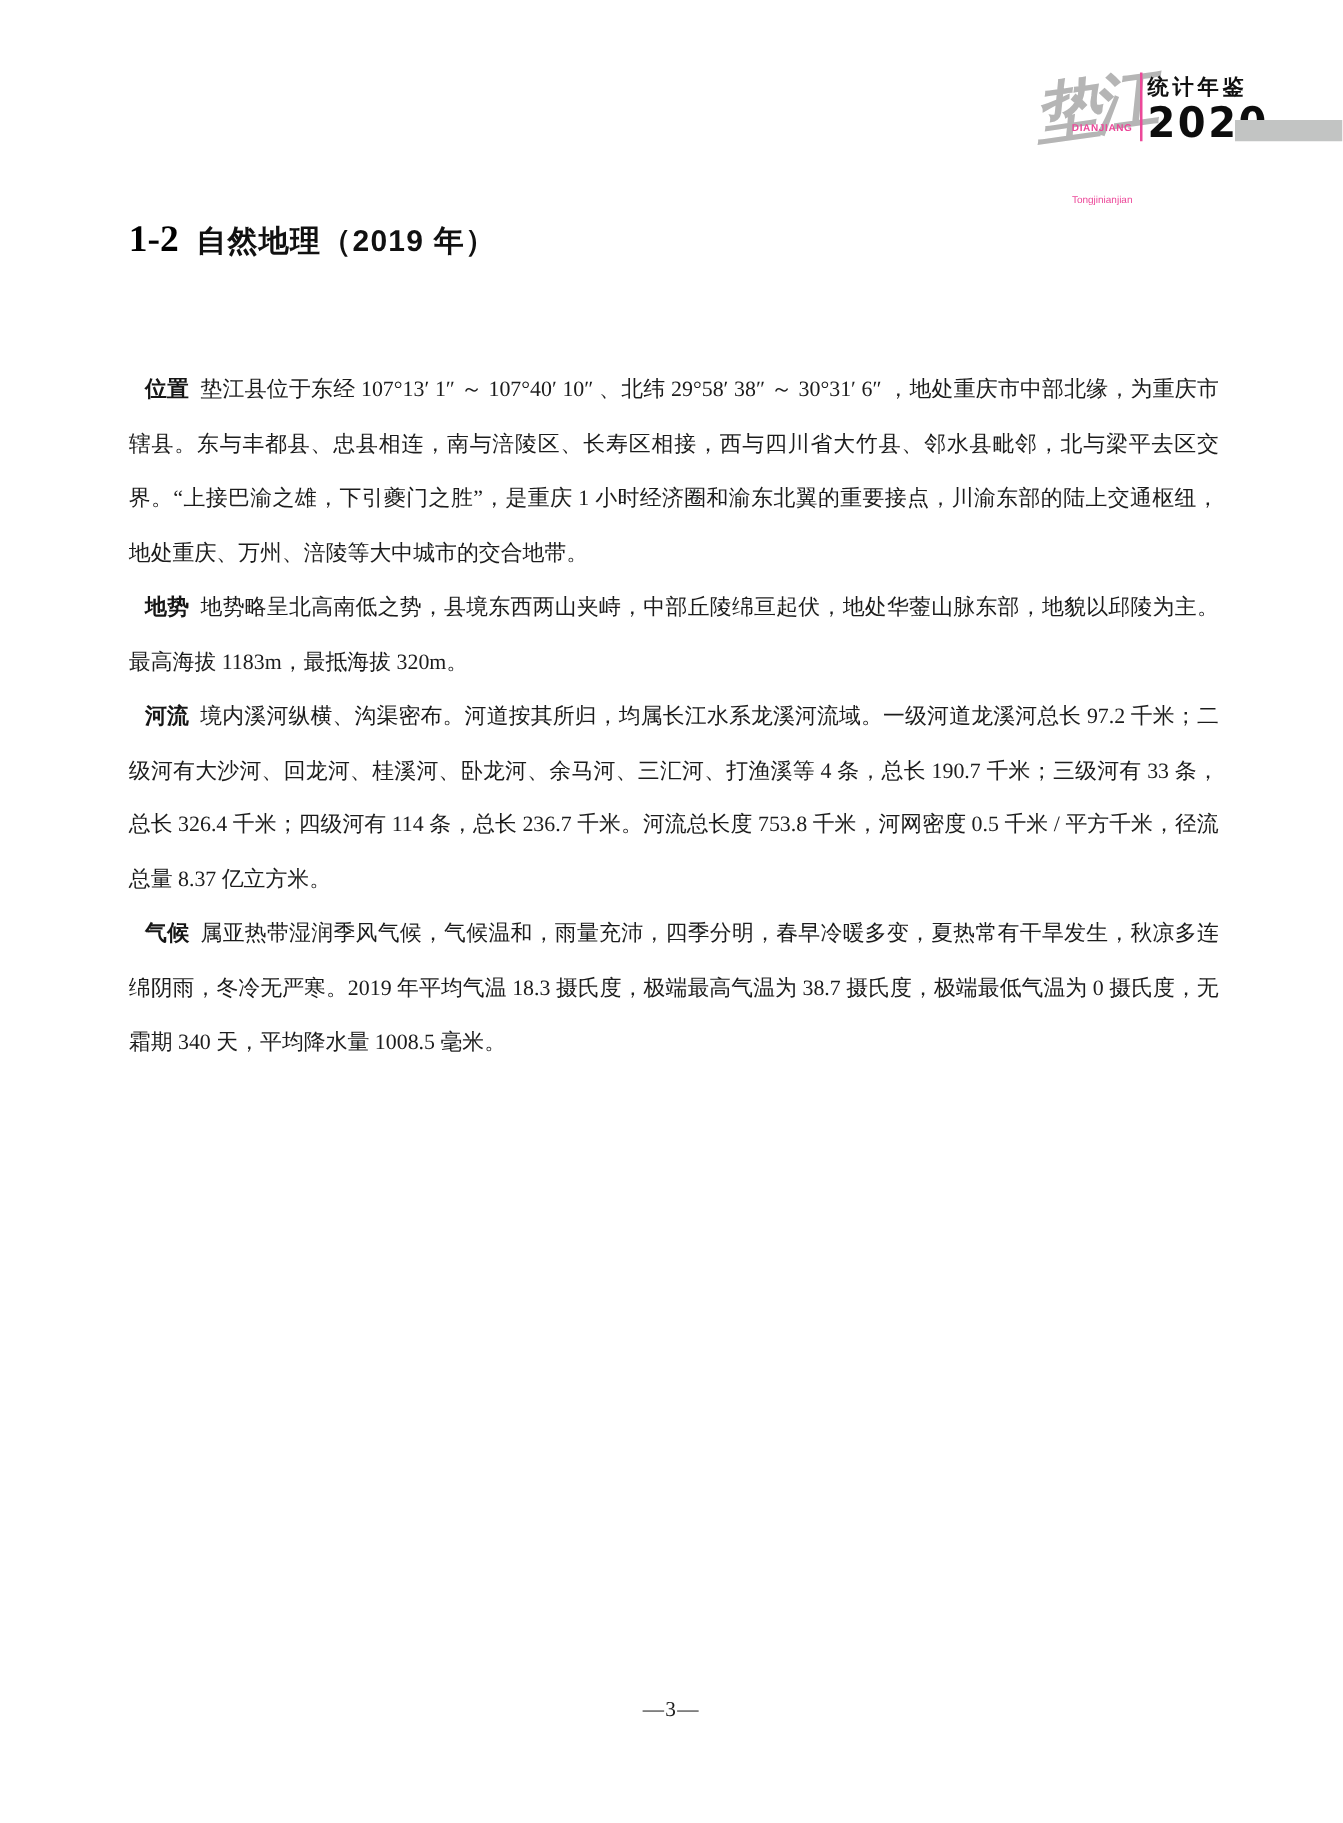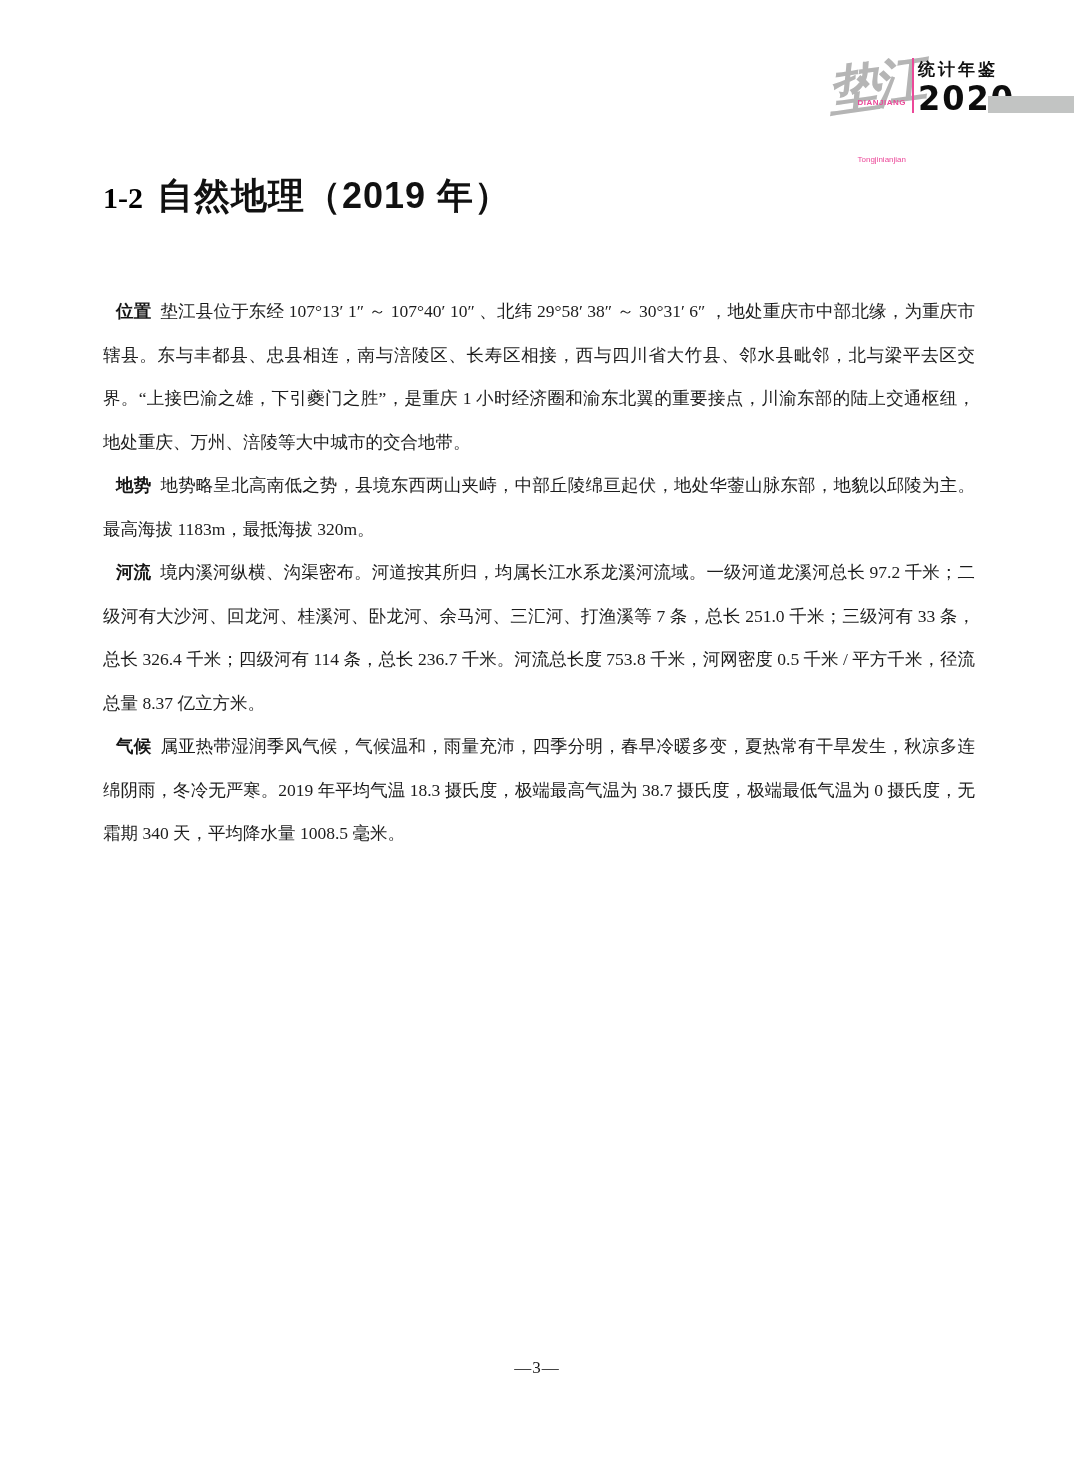--- a/index.html
+++ b/index.html
@@ -89,21 +89,21 @@
   }
   .title-num {
     font-family: "Liberation Serif", serif;
     font-weight: bold;
     font-size: 30px;
     color: #000000;
   }
   .title-text {
     font-family: "Liberation Sans", "DejaVu Sans", sans-serif;
     font-weight: bold;
-    font-size: 36px;
+    font-size: 24px;
     color: #111;
     margin-left: 14px;
     letter-spacing: 1px;
   }
 
   
   .body-text {
     position: absolute;
     top: 290px;
     left: 103px;
@@ -149,17 +149,17 @@
     <div class="logo-year">2020</div>
   </div>
 </div>
 <div class="header-bar"></div>
 
 <h1 class="doc-title"><span class="title-num">1-2</span><span class="title-text">自然地理（2019 年）</span></h1>
 
 <div class="body-text">
   <p class="para"><span class="plabel">位置</span><span>垫江县位于东经 107°13′ 1″ ～ 107°40′ 10″ 、北纬 29°58′ 38″ ～ 30°31′ 6″ ，地处重庆市中部北缘，为重庆市辖县。东与丰都县、忠县相连，南与涪陵区、长寿区相接，西与四川省大竹县、邻水县毗邻，北与梁平去区交界。“上接巴渝之雄，下引夔门之胜”，是重庆 1 小时经济圈和渝东北翼的重要接点，川渝东部的陆上交通枢纽，地处重庆、万州、涪陵等大中城市的交合地带。</span></p>
   <p class="para"><span class="plabel">地势</span><span>地势略呈北高南低之势，县境东西两山夹峙，中部丘陵绵亘起伏，地处华蓥山脉东部，地貌以邱陵为主。最高海拔 1183m，最抵海拔 320m。</span></p>
-  <p class="para"><span class="plabel">河流</span><span>境内溪河纵横、沟渠密布。河道按其所归，均属长江水系龙溪河流域。一级河道龙溪河总长 97.2 千米；二级河有大沙河、回龙河、桂溪河、卧龙河、余马河、三汇河、打渔溪等 7 条，总长 251.0 千米；三级河有 33 条，总长 326.4 千米；四级河有 114 条，总长 236.7 千米。河流总长度 753.8 千米，河网密度 0.5 千米 / 平方千米，径流总量 8.37 亿立方米。</span></p>
+  <p class="para"><span class="plabel">河流</span><span>境内溪河纵横、沟渠密布。河道按其所归，均属长江水系龙溪河流域。一级河道龙溪河总长 97.2 千米；二级河有大沙河、回龙河、桂溪河、卧龙河、余马河、三汇河、打渔溪等 4 条，总长 190.7 千米；三级河有 33 条，总长 326.4 千米；四级河有 114 条，总长 236.7 千米。河流总长度 753.8 千米，河网密度 0.5 千米 / 平方千米，径流总量 8.37 亿立方米。</span></p>
   <p class="para"><span class="plabel">气候</span><span>属亚热带湿润季风气候，气候温和，雨量充沛，四季分明，春早冷暖多变，夏热常有干旱发生，秋凉多连绵阴雨，冬冷无严寒。2019 年平均气温 18.3 摄氏度，极端最高气温为 38.7 摄氏度，极端最低气温为 0 摄氏度，无霜期 340 天，平均降水量 1008.5 毫米。</span></p>
 </div>
 
 <div class="page-footer">—3—</div>
 
 </body></html>

